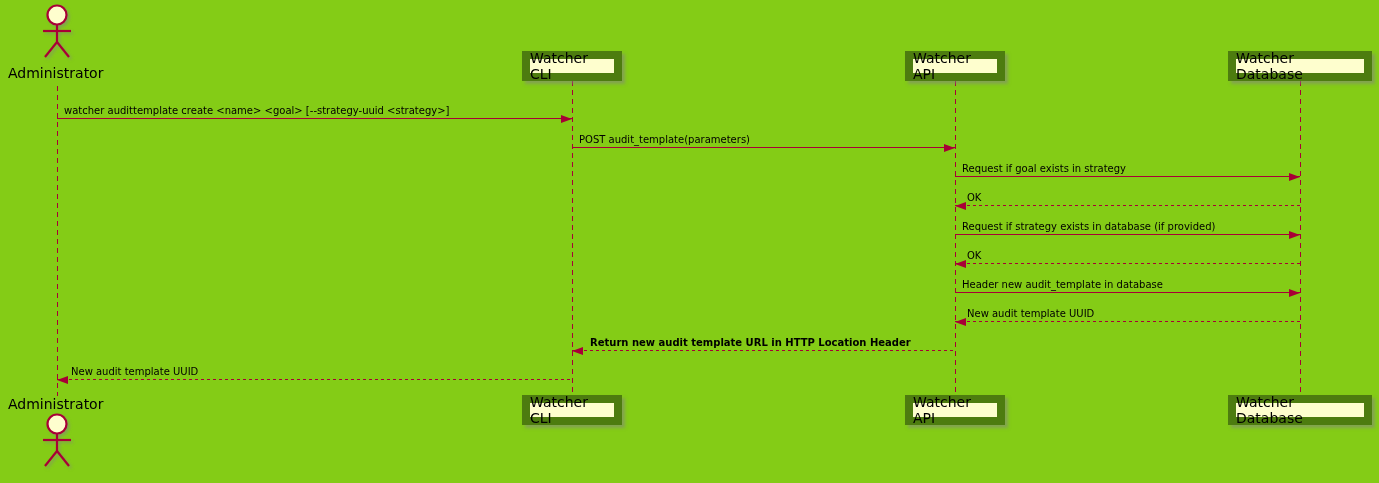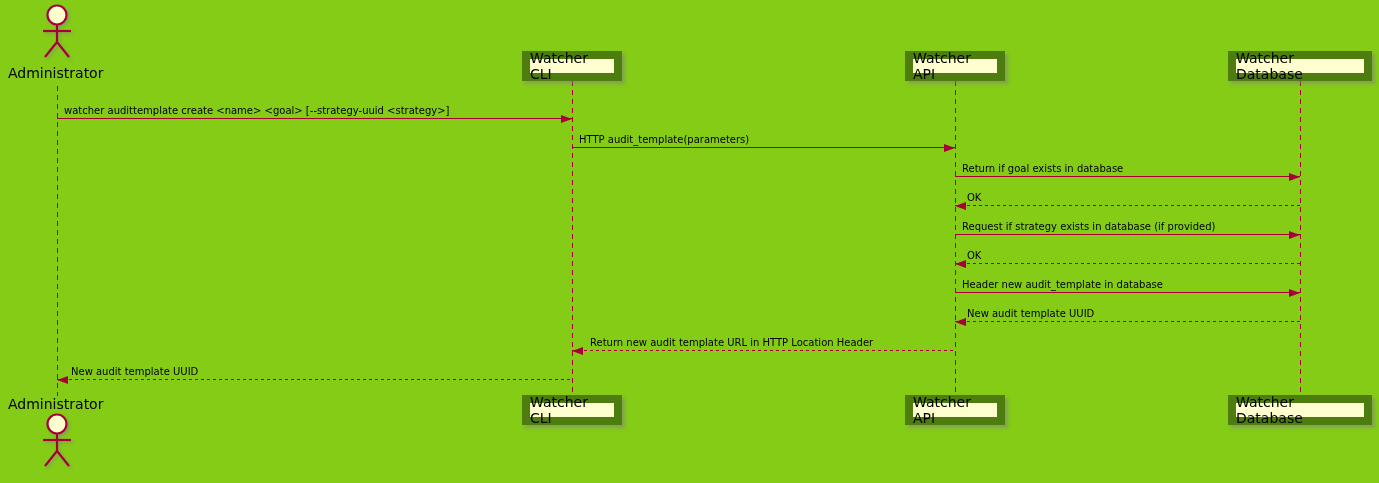--- a/index.html
+++ b/index.html
@@ -58,27 +58,27 @@
     <span>Watcher Database</span>
   </div>
 
   <div class="msg solid" style="left:57px;top:99px;width:515px;">
     <div class="msg-label" style="left:7px;">watcher audittemplate create &lt;name&gt; &lt;goal&gt; [--strategy-uuid &lt;strategy&gt;]</div>
     <div class="msg-line"></div>
     <div class="arrow right"></div>
   </div>
 
   <div class="msg solid" style="left:572px;top:128px;width:383px;">
-    <div class="msg-label" style="left:7px;">HTTP audit_template(parameters)</div>
+    <div class="msg-label" style="left:7px;">POST audit_template(parameters)</div>
     <div class="msg-line"></div>
     <div class="arrow right"></div>
   </div>
 
   <div class="msg solid" style="left:955px;top:157px;width:345px;">
-    <div class="msg-label" style="left:7px;">Return if goal exists in database</div>
+    <div class="msg-label" style="left:7px;">Request if goal exists in strategy</div>
     <div class="msg-line"></div>
     <div class="arrow right"></div>
   </div>
 
   <div class="msg dotted" style="left:955px;top:186px;width:345px;">
     <div class="msg-label" style="left:12px;">OK</div>
     <div class="msg-line"></div>
     <div class="arrow left"></div>
   </div>
 
@@ -99,21 +99,21 @@
     <div class="msg-line"></div>
     <div class="arrow right"></div>
   </div>
 
   <div class="msg dotted" style="left:955px;top:302px;width:345px;">
     <div class="msg-label" style="left:12px;">New audit template UUID</div>
     <div class="msg-line"></div>
     <div class="arrow left"></div>
   </div>
 
-  <div class="msg dotted" style="left:572px;top:331px;width:383px;">
+  <div class="msg dotted" style="left:572px;top:331px;width:383px;font-weight:bold;">
     <div class="msg-label" style="left:18px;">Return new audit template URL in HTTP Location Header</div>
     <div class="msg-line"></div>
     <div class="arrow left"></div>
   </div>
 
   <div class="msg dotted" style="left:57px;top:360px;width:515px;">
     <div class="msg-label" style="left:14px;">New audit template UUID</div>
     <div class="msg-line"></div>
     <div class="arrow left"></div>
   </div>

